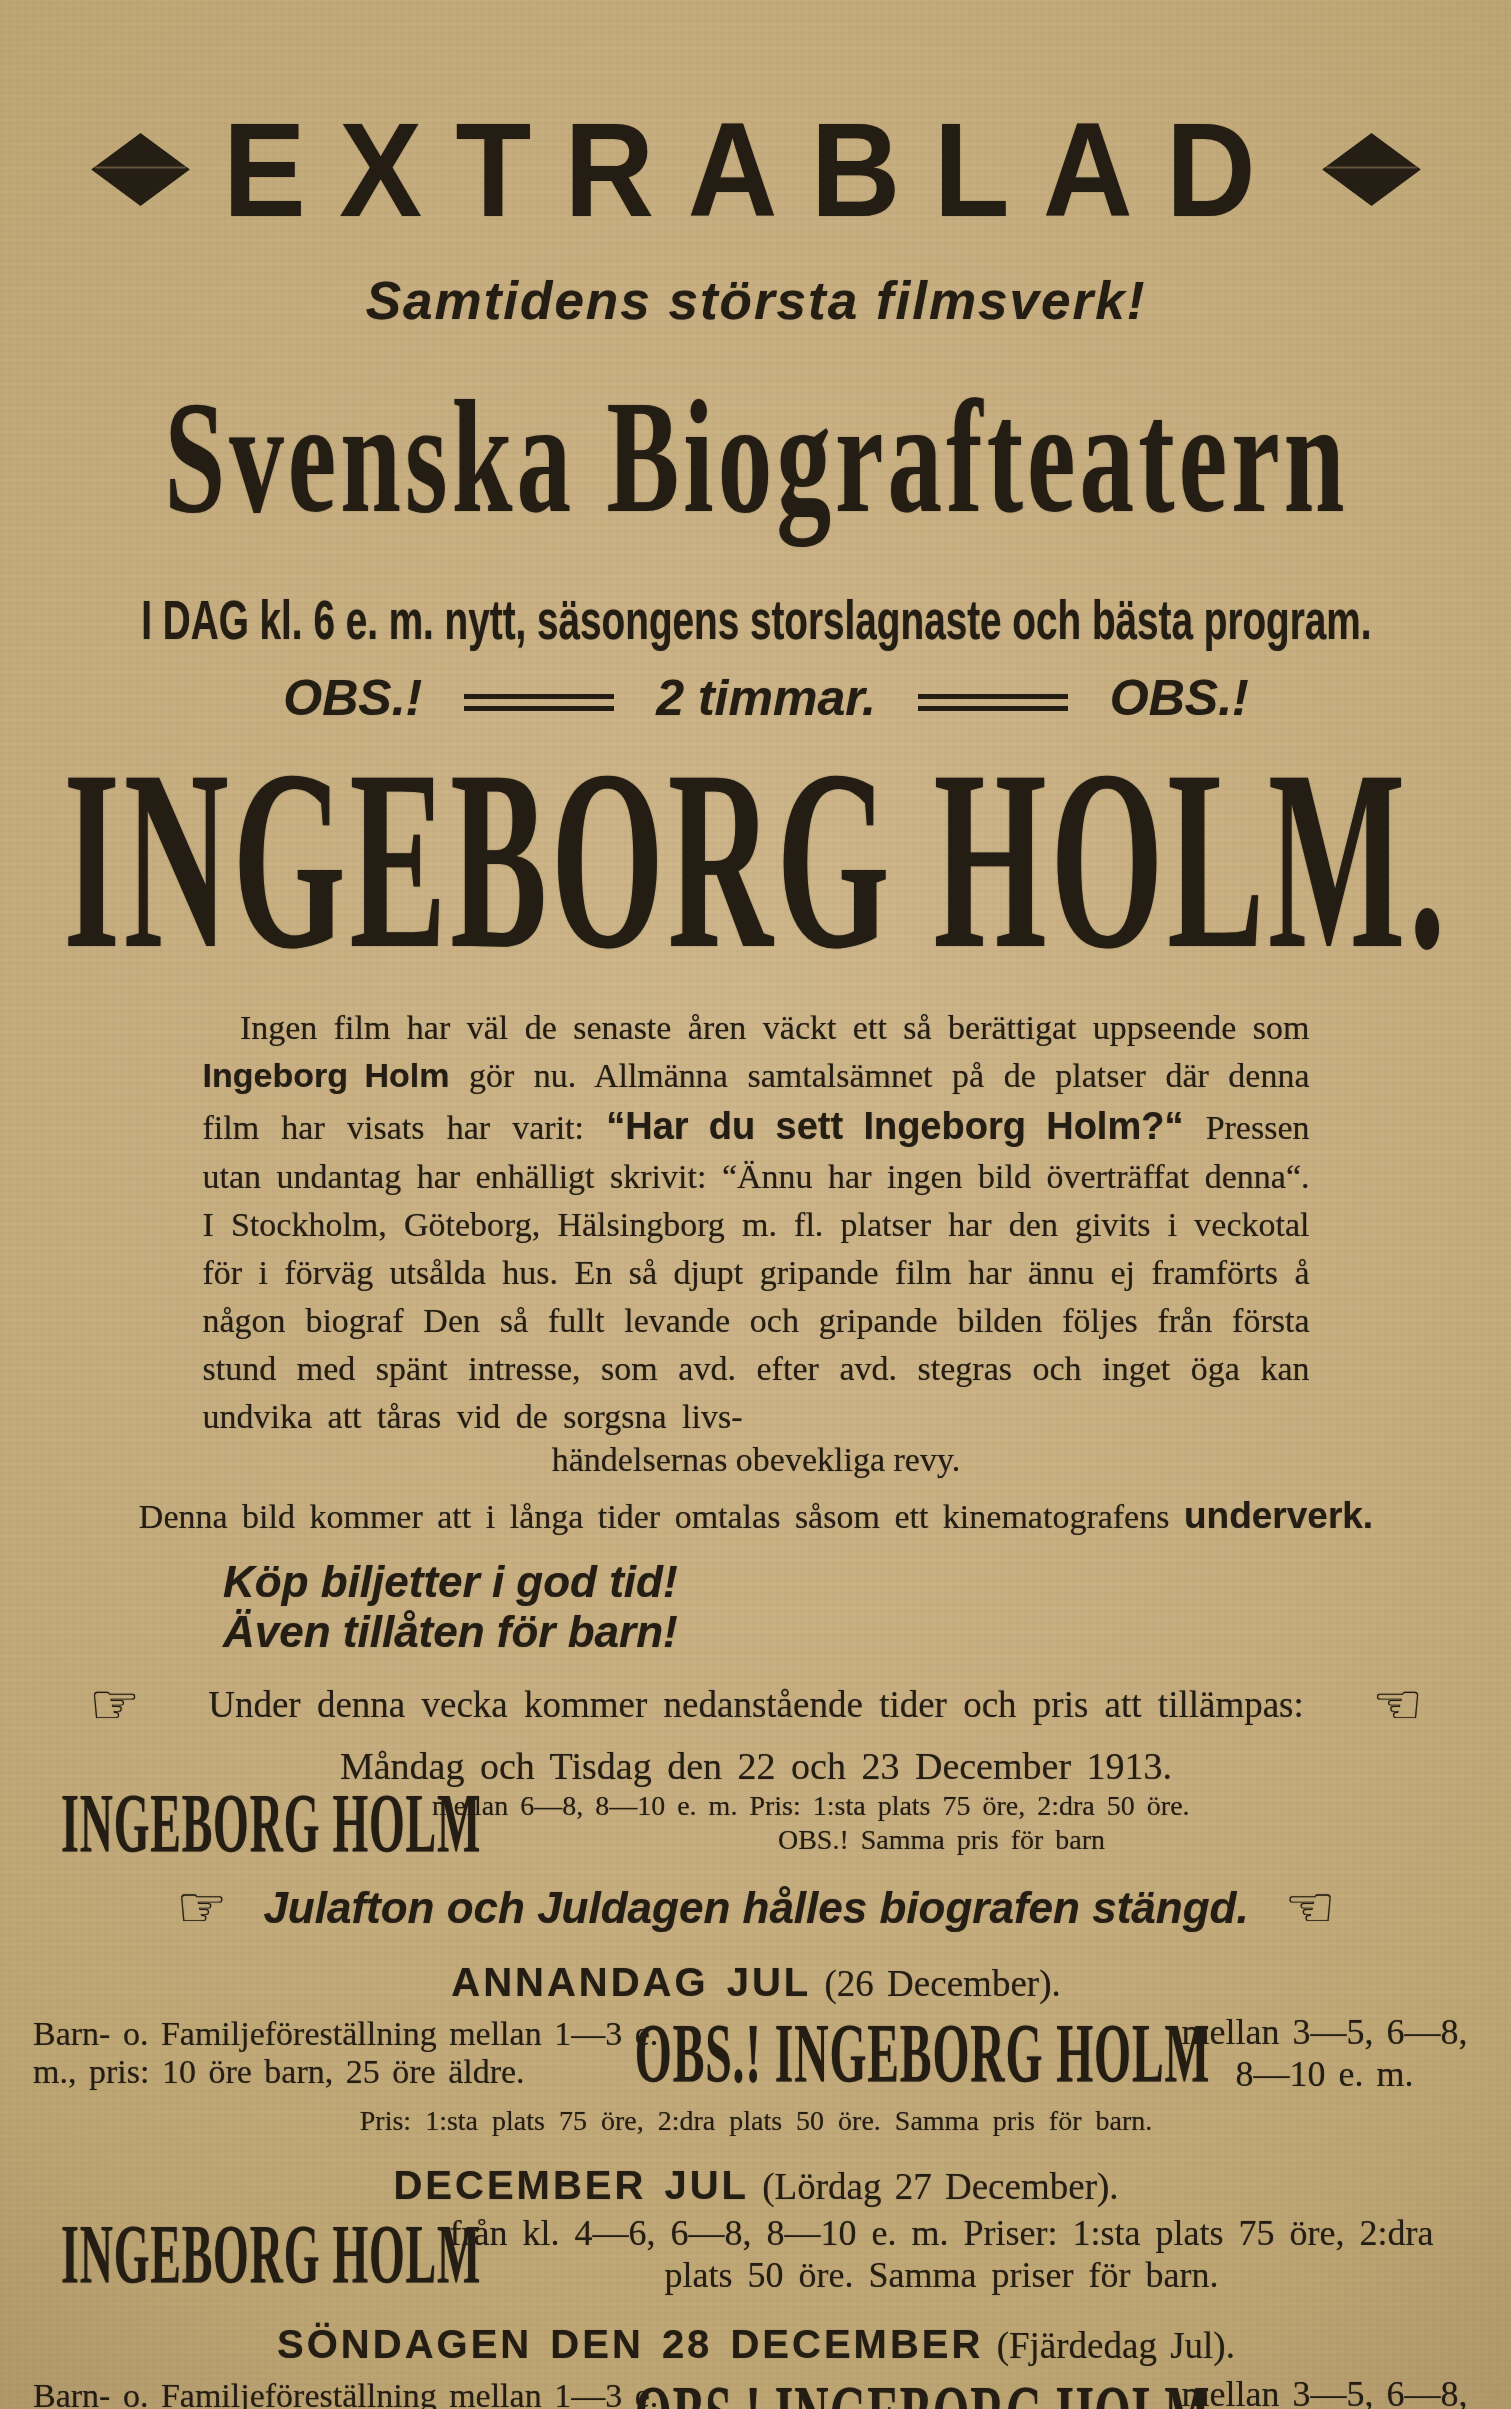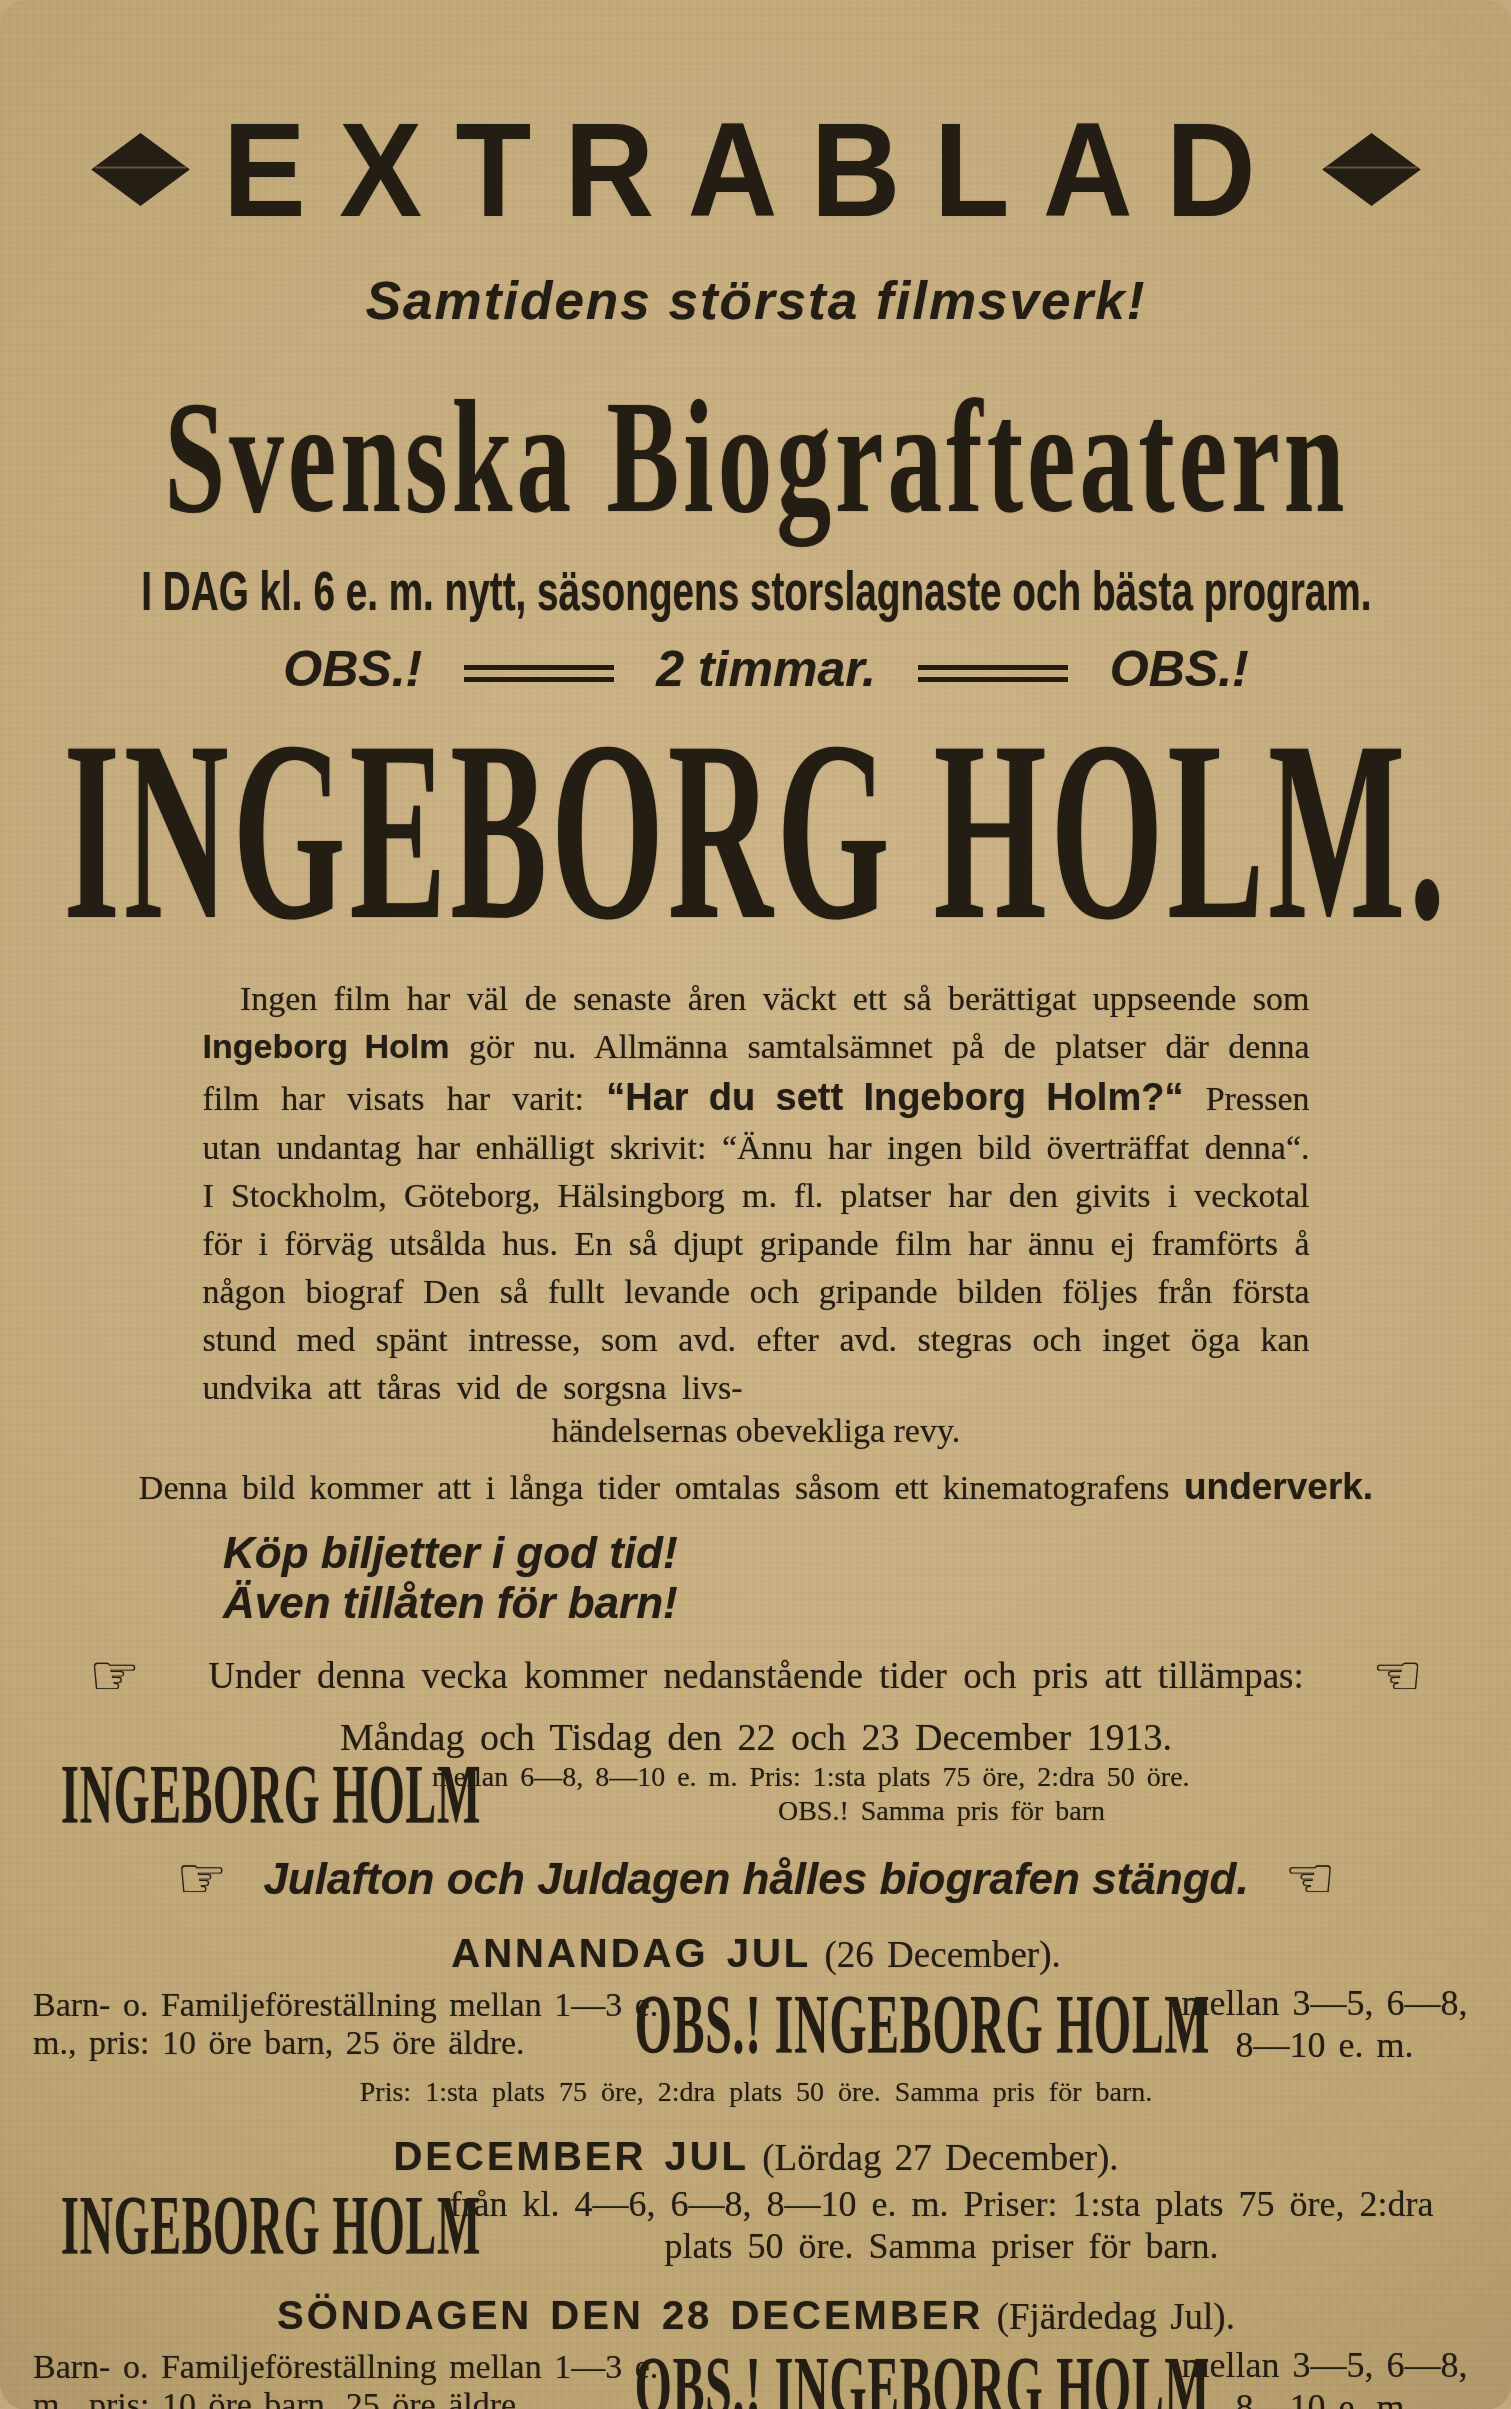--- a/index.html
+++ b/index.html
@@ -10,21 +10,20 @@
     overflow:hidden;
   }
   .poster{
     position:relative;width:1512px;height:2410px;
     color:#241d13;
     background:
       repeating-linear-gradient(0deg, rgba(110,88,52,0.04) 0 2px, rgba(0,0,0,0) 2px 6px),
       repeating-linear-gradient(90deg, rgba(135,110,70,0.035) 0 3px, rgba(0,0,0,0) 3px 8px),
       radial-gradient(ellipse 95% 75% at 50% 42%, #cfb78c 0%, #c7ae80 48%, #bda573 78%, #ab9368 100%);
     overflow:hidden;
-    border-radius:27px;
   }
   .ink{ text-shadow:0 0 1px rgba(40,32,20,0.55); }
 
   
   .header-row{
     display:flex;align-items:center;justify-content:space-between;
     padding:0 91px;margin-top:95px;height:149px;
   }
   .extrablad{
     font-family:"Liberation Sans",sans-serif;font-weight:bold;
@@ -37,21 +36,21 @@
     font-family:"Liberation Sans",sans-serif;font-weight:bold;font-style:italic;
     font-size:53px;letter-spacing:2px;
   }
 
   
   .theater-name-row{height:173px;display:flex;justify-content:center;align-items:center;margin-top:40px;}
   .theater-name{
     display:inline-block;font-weight:bold;font-size:107px;letter-spacing:4px;
     transform:scale(1.02,1.5);white-space:nowrap;
   }
-  .showtime{height:65px;display:flex;justify-content:center;align-items:center;margin-top:15px;}
+  .showtime{height:65px;display:flex;justify-content:center;align-items:center;margin-top:44px;}
   .showtime span{
     display:inline-block;font-family:"Liberation Sans",sans-serif;font-weight:bold;
     font-size:43px;transform:scale(0.9,1.3);white-space:nowrap;
   }
   .obs-row{
     display:flex;justify-content:center;align-items:center;gap:42px;margin-top:16px;
     font-family:"Liberation Sans",sans-serif;font-weight:bold;font-style:italic;font-size:50px;padding-left:20px;
   }
   .rule-double{
     width:150px;height:7px;border-top:5px solid #241d13;border-bottom:5px solid #241d13;

